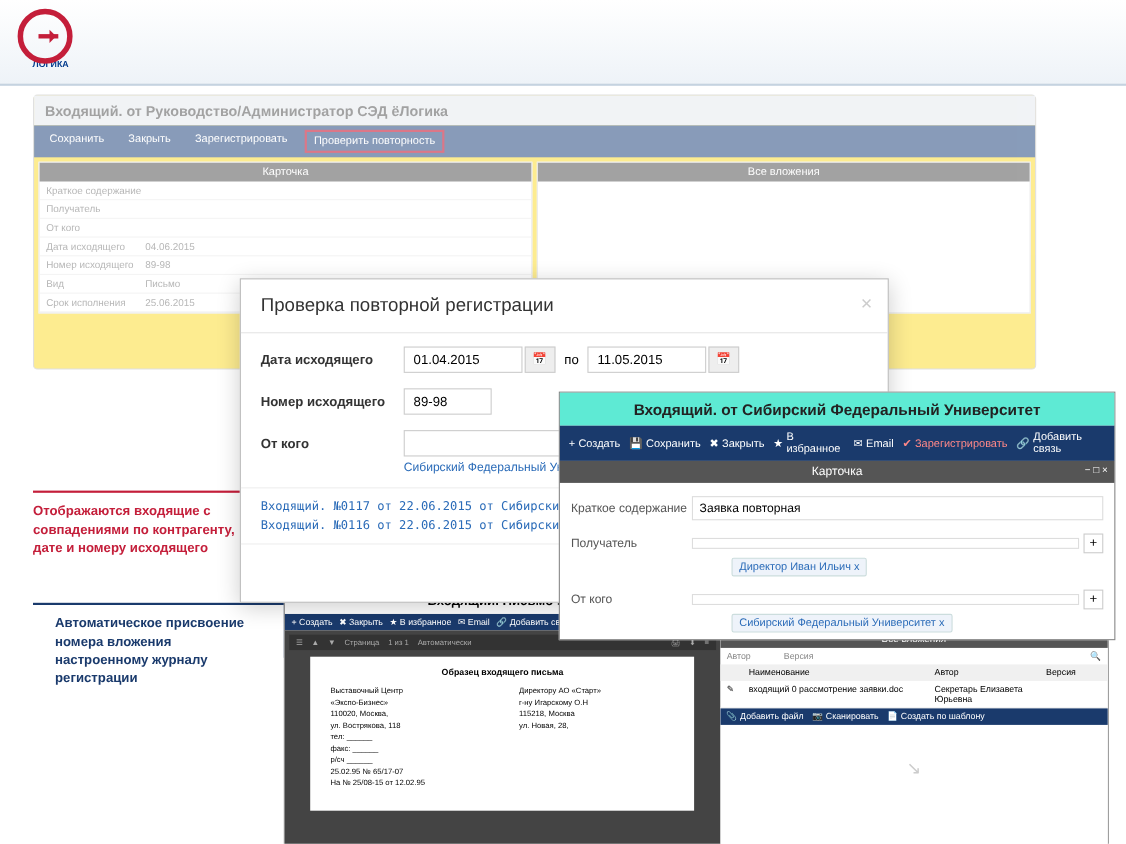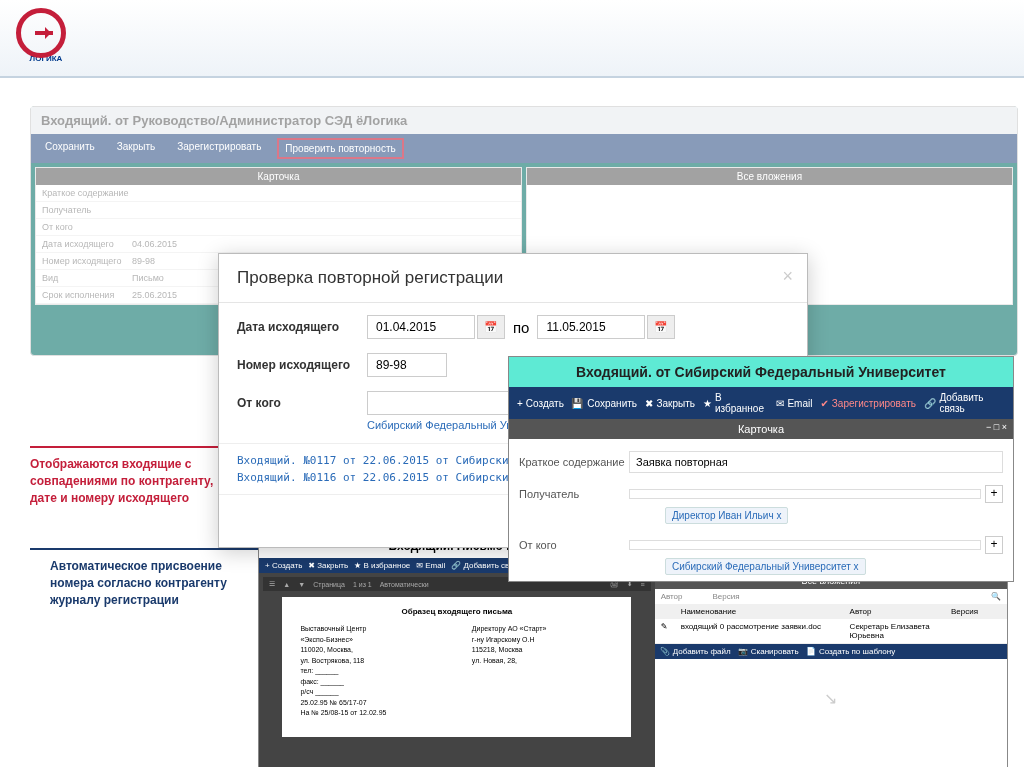--- a/index.html
+++ b/index.html
@@ -11,21 +11,21 @@
 .logo-circle { width: 50px; height: 50px; border: 5px solid #c41e3a; border-radius: 50%; position: relative; }
 .logo-arrow { position: absolute; top: 18px; left: 14px; width: 18px; height: 4px; background: #c41e3a; }
 .logo-arrow:after { content: ''; position: absolute; right: -4px; top: -4px; border: 6px solid transparent; border-left-color: #c41e3a; }
 .logo-text { font-size: 8px; color: #003a8c; font-weight: bold; text-align: center; margin-top: -4px; }
 .title { color: #c41e3a; font-size: 22px; font-weight: bold; }
 
 
 .canvas { position: relative; padding: 10px; }
 
 
-.win1 { position: absolute; top: 28px; left: 30px; width: 988px; height: 250px; border: 1px solid #ccc; border-radius: 4px; background: #0f766e; opacity: 0.6; }
+.win1 { position: absolute; top: 8px; left: 30px; width: 912px; height: 250px; border: 1px solid #ccc; border-radius: 4px; background: #fde047; opacity: 0.6; }
 .win1-title { background: #e8ecf0; padding: 6px 10px; font-size: 13px; font-weight: bold; color: #666; }
 .win1-toolbar { background: #3a5a8c; padding: 4px 8px; display: flex; gap: 10px; }
 .win1-btn { color: #fff; font-size: 10px; padding: 3px 6px; }
 .win1-btn.highlight { border: 2px solid #c41e3a; }
 .win1-body { display: flex; padding: 4px; gap: 4px; }
 .win1-panel { flex: 1; background: #fff; border: 1px solid #ddd; }
 .win1-panel-head { background: #666; color: #fff; font-size: 10px; padding: 3px 6px; text-align: center; }
 .win1-row { display: flex; padding: 3px 6px; border-bottom: 1px solid #eee; font-size: 9px; color: #888; }
 .win1-row-label { width: 90px; }
 
@@ -33,21 +33,21 @@
 .dialog { position: absolute; top: 175px; left: 218px; width: 590px; background: #fff; border: 1px solid #bbb; box-shadow: 0 4px 20px rgba(0,0,0,0.2); z-index: 10; }
 .dialog-title { padding: 14px 18px; font-size: 17px; color: #333; border-bottom: 1px solid #e5e5e5; position: relative; }
 .dialog-close { position: absolute; right: 14px; top: 12px; color: #ccc; font-size: 18px; cursor: pointer; }
 .dialog-body { padding: 12px 18px; }
 .dialog-row { display: flex; align-items: center; margin-bottom: 14px; font-size: 12px; }
 .dialog-label { width: 130px; color: #333; font-weight: bold; }
 .dialog-input { border: 1px solid #ccc; padding: 4px 8px; font-size: 12px; width: 108px; }
 .dialog-input.wide { width: 380px; }
 .dialog-input.mid { width: 80px; }
 .cal-btn { width: 28px; height: 24px; background: #eee; border: 1px solid #ccc; margin-left: 2px; font-size: 11px; text-align: center; line-height: 22px; }
-.dialog-sep { font-size: 15px; margin: 0 8px; }
+.dialog-sep { font-size: 12px; margin: 0 8px; }
 .dialog-hint { color: #2a6bb8; font-size: 11px; margin-top: 4px; margin-left: 130px; }
 .dialog-results { padding: 8px 18px; border-top: 1px solid #eee; }
 .dialog-result { color: #2a6bb8; font-size: 11px; font-family: monospace; padding: 2px 0; }
 .dialog-footer { padding: 12px 18px; text-align: right; border-top: 1px solid #eee; }
 .btn-primary { background: #2a5a9c; color: #fff; border: none; padding: 7px 16px; font-size: 12px; cursor: pointer; }
 
 
 .win2 { position: absolute; top: 278px; left: 508px; width: 506px; background: #fff; border: 1px solid #888; z-index: 20; }
 .win2-title { background: #5eead4; padding: 7px 10px; font-size: 14px; font-weight: bold; color: #222; text-align: center; }
 .win2-toolbar { background: #1a3a6c; padding: 5px 8px; display: flex; gap: 8px; align-items: center; }
@@ -333,15 +333,15 @@
         </div>
         <div style="height:80px;text-align:center;color:#ccc;padding-top:30px;font-size:16px">↘</div>
       </div>
     </div>
   </div>
 
   <div class="redline"></div>
   <div class="callout1">Отображаются входящие с совпадениями по контрагенту, дате и номеру исходящего</div>
   <div class="blueline"></div>
   <div class="blueline-v"></div>
-  <div class="callout2">Автоматическое присвоение номера согласно контрагенту журналу регистрации</div>
+  <div class="callout2">Автоматическое присвоение номера вложения настроенному журналу регистрации</div>
 
 </div>
 
 </body></html>

